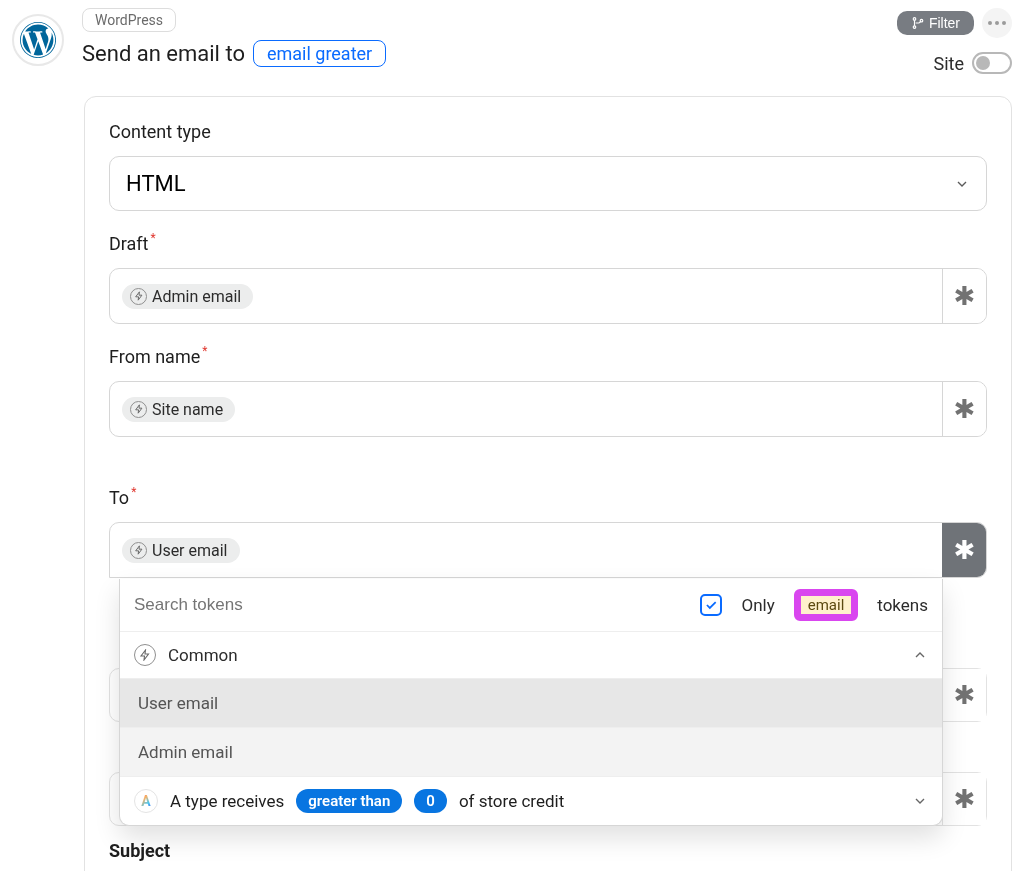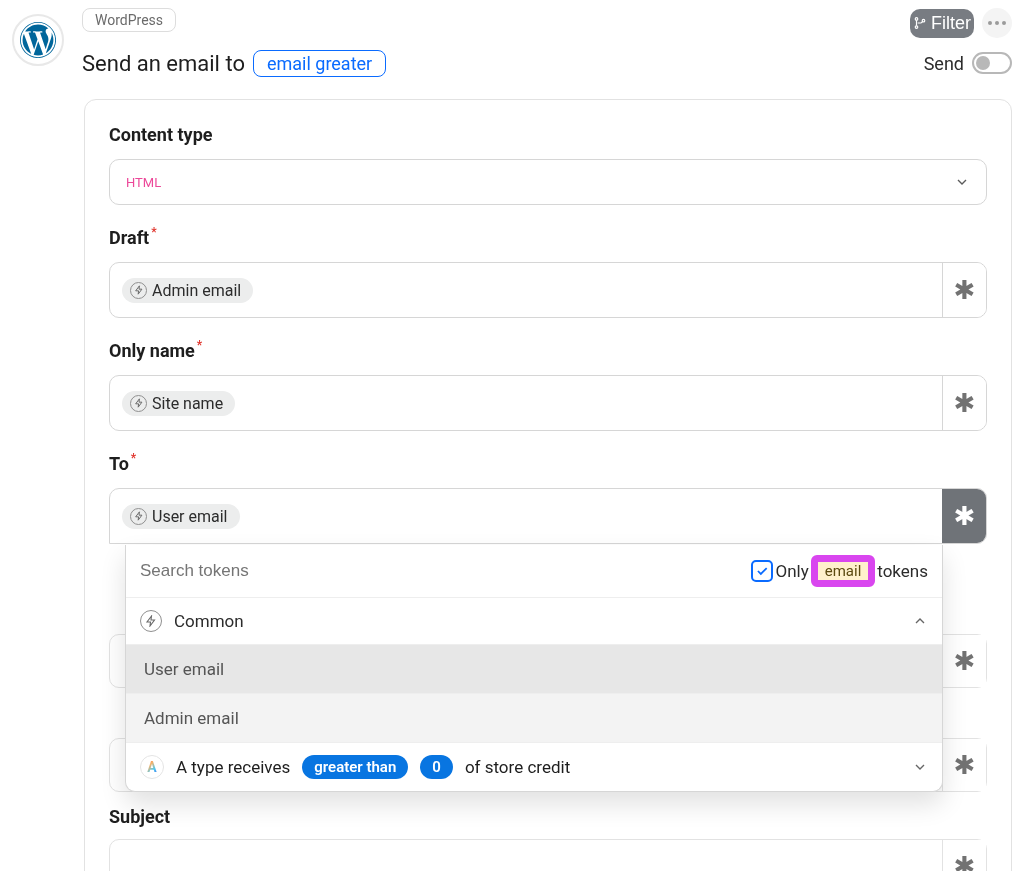--- a/index.html
+++ b/index.html
@@ -29,21 +29,20 @@
       color: #00669b;
     }
     .header-main { flex: 1; }
     .app-tag {
       display: inline-block;
       border: 1px solid #ddd;
       border-radius: 8px;
       padding: 3px 12px;
       color: #6b6b6b;
       font-size: 14px;
-      margin-bottom: 10px;
     }
     .title-row {
       display: flex;
       align-items: center;
       gap: 8px;
       font-size: 22px;
       font-weight: 400;
       color: #1e1e1e;
       margin-top: 8px;
     }
@@ -58,22 +57,22 @@
       display: flex;
       flex-direction: column;
       align-items: flex-end;
       gap: 14px;
     }
     .filter-btn {
       background: #787c82;
       color: #fff;
       border: none;
       border-radius: 10px;
-      padding: 4px 3px;
-      font-size: 18px;
+      padding: 4px 14px;
+      font-size: 14px;
       display: inline-flex;
       align-items: center;
       gap: 4px;
       cursor: pointer;
     }
     .more-btn {
       width: 30px; height: 30px;
       border-radius: 50%;
       background: #f4f4f4;
       display: inline-flex; align-items: center; justify-content: center;
@@ -105,39 +104,39 @@
 
     .panel {
       margin: 22px 12px 0 84px;
       border: 1px solid #e2e2e2;
       border-radius: 12px;
       padding: 24px 0 0 0;
     }
     .field { padding: 0 24px 22px 24px; }
     .field-label {
       font-size: 18px;
-      font-weight: 700;
+      font-weight: 400;
       margin-bottom: 14px;
       color: #1e1e1e;
       display: flex;
       align-items: start;
       gap: 2px;
     }
     .req { color: #e0362e; font-size: 12px; position: relative; top: -2px; }
 
     .select-box {
       border: 1px solid #d6d6d6;
       border-radius: 10px;
       padding: 14px 16px;
-      font-size: 13px;
+      font-size: 22px;
       display: flex;
       align-items: center;
       justify-content: space-between;
       cursor: pointer;
-      color: #ec4899;
+      color: #000000;
     }
     .chev { color: #5b5b5b; }
 
     .token-input-row {
       display: flex;
       border: 1px solid #d6d6d6;
       border-radius: 10px;
       overflow: hidden;
     }
     .token-input-row.open-below {
@@ -207,21 +206,21 @@
     .dd-search {
       flex: 1;
       border: none;
       outline: none;
       font-size: 17px;
       color: #888;
     }
     .only-check {
       display: flex;
       align-items: center;
-      gap: 2px;
+      gap: 19px;
       font-size: 17px;
       color: #2c2c2c;
     }
     .checkbox {
       width: 22px; height: 22px;
       border: 2px solid #0a6bff;
       border-radius: 5px;
       display: inline-flex;
       align-items: center;
       justify-content: center;
@@ -292,21 +291,21 @@
     .ghost-row .asterisk-btn { border-left: 1px solid #e2e2e2; }
     .ghost-label {
       font-size: 18px;
       font-weight: 700;
       color: #1e1e1e;
       padding: 0 24px 4px 24px;
       position: relative;
       top: -8px;
     }
 
-    .rel-wrap { position: relative; }
+    .rel-wrap { position: relative; margin-top: 28px; }
   </style>
 </head>
 <body>
 
 <div class="header">
   <div class="wp-logo-wrap">
     <svg class="wp-logo" viewBox="0 0 122.5 122.5" fill="currentColor">
       <path d="M8.7 61.3c0 20.8 12.1 38.7 29.6 47.3L13.2 39.9C10.3 46.5 8.7 53.7 8.7 61.3zM96.7 58.6c0-6.5-2.3-11-4.3-14.5-2.7-4.3-5.2-8-5.2-12.3 0-4.8 3.7-9.3 8.8-9.3 0.2 0 0.5 0 0.7 0C87.4 14 75 8.7 61.3 8.7c-18.4 0-34.6 9.4-44 23.7 1.2 0 2.4 0.1 3.4 0.1 5.5 0 14-0.7 14-0.7 2.8-0.2 3.2 4 0.3 4.3 0 0-2.8 0.3-6 0.5l19.1 56.8 11.5-34.4-8.2-22.4c-2.8-0.2-5.5-0.5-5.5-0.5-2.8-0.2-2.5-4.5 0.3-4.3 0 0 8.7 0.7 13.9 0.7 5.5 0 14-0.7 14-0.7 2.8-0.2 3.2 4 0.3 4.3 0 0-2.9 0.3-6 0.5l19 56.4 5.2-17.5C95.6 68.2 96.7 62.7 96.7 58.6zM62.2 65.9l-15.7 45.7c4.7 1.4 9.7 2.1 14.8 2.1 6.1 0 12-1.1 17.5-3C78.6 110.5 78.5 110.3 78.3 110.1L62.2 65.9zM107.4 36c0.2 1.7 0.4 3.5 0.4 5.4 0 5.3-1 11.3-4 18.8L87.8 106.4c15.5-9 25.8-25.8 25.8-45.1C113.7 52.2 111.4 43.5 107.4 36zM61.3 0C27.5 0 0 27.5 0 61.3c0 33.8 27.5 61.3 61.3 61.3 33.8 0 61.3-27.5 61.3-61.3C122.5 27.5 95 0 61.3 0zM61.3 119.7c-32.2 0-58.4-26.2-58.4-58.4S29 2.8 61.3 2.8c32.2 0 58.4 26.2 58.4 58.4S93.5 119.7 61.3 119.7z"></path>
     </svg>
   </div>
@@ -328,21 +327,21 @@
         </svg>
         <span>Filter</span>
       </button>
       <div class="more-btn">
         <span></span>
           <span></span>
           <span></span>
       </div>
     </div>
     <div class="draft-row">
-      <span class="draft-label">Send</span>
+      <span class="draft-label">Site</span>
       <div class="toggle"></div>
     </div>
   </div>
 </div>
 
 <div class="panel">
 
   <div class="field">
     <div class="field-label">Content type</div>
     <div class="select-box">
@@ -368,21 +367,21 @@
           </span>
           <span>Admin email</span>
         </span>
       </div>
       <div class="asterisk-btn">✱</div>
     </div>
   </div>
 
   <div class="field">
     <div class="field-label">
-        <span>Only name</span> 
+        <span>From name</span> 
         <span class="req">*</span>
       </div>
     <div class="token-input-row">
       <div class="token-input-main">
         <span class="token-chip">
           <span class="bolt-icon">
             <svg width="10" height="10" viewBox="0 0 24 24" fill="none" stroke="currentColor" stroke-width="2.4">
                 <path d="M13 2L4 14h7l-1 8 9-12h-7l1-8z"></path>
               </svg>
           </span>
@@ -405,21 +404,21 @@
             <svg width="10" height="10" viewBox="0 0 24 24" fill="none" stroke="currentColor" stroke-width="2.4">
                 <path d="M13 2L4 14h7l-1 8 9-12h-7l1-8z"></path>
               </svg>
           </span>
           <span>User email</span>
         </span>
       </div>
       <div class="asterisk-btn active">✱</div>
     </div>
 
-    <div class="dropdown" style="left:40px; right:68px; top:92px;">
+    <div class="dropdown" style="left:34px; right:68px; top:92px;">
       <div class="dd-search-row">
         <input class="dd-search" placeholder="Search tokens" style="">
         <label class="only-check">
           <span class="checkbox">
             <svg width="14" height="14" viewBox="0 0 24 24" fill="none" stroke="currentColor" stroke-width="3">
                 <path d="M5 12l5 5L20 7"></path>
               </svg>
           </span>
           <span>Only</span>
           <span class="email-chip">email</span>

